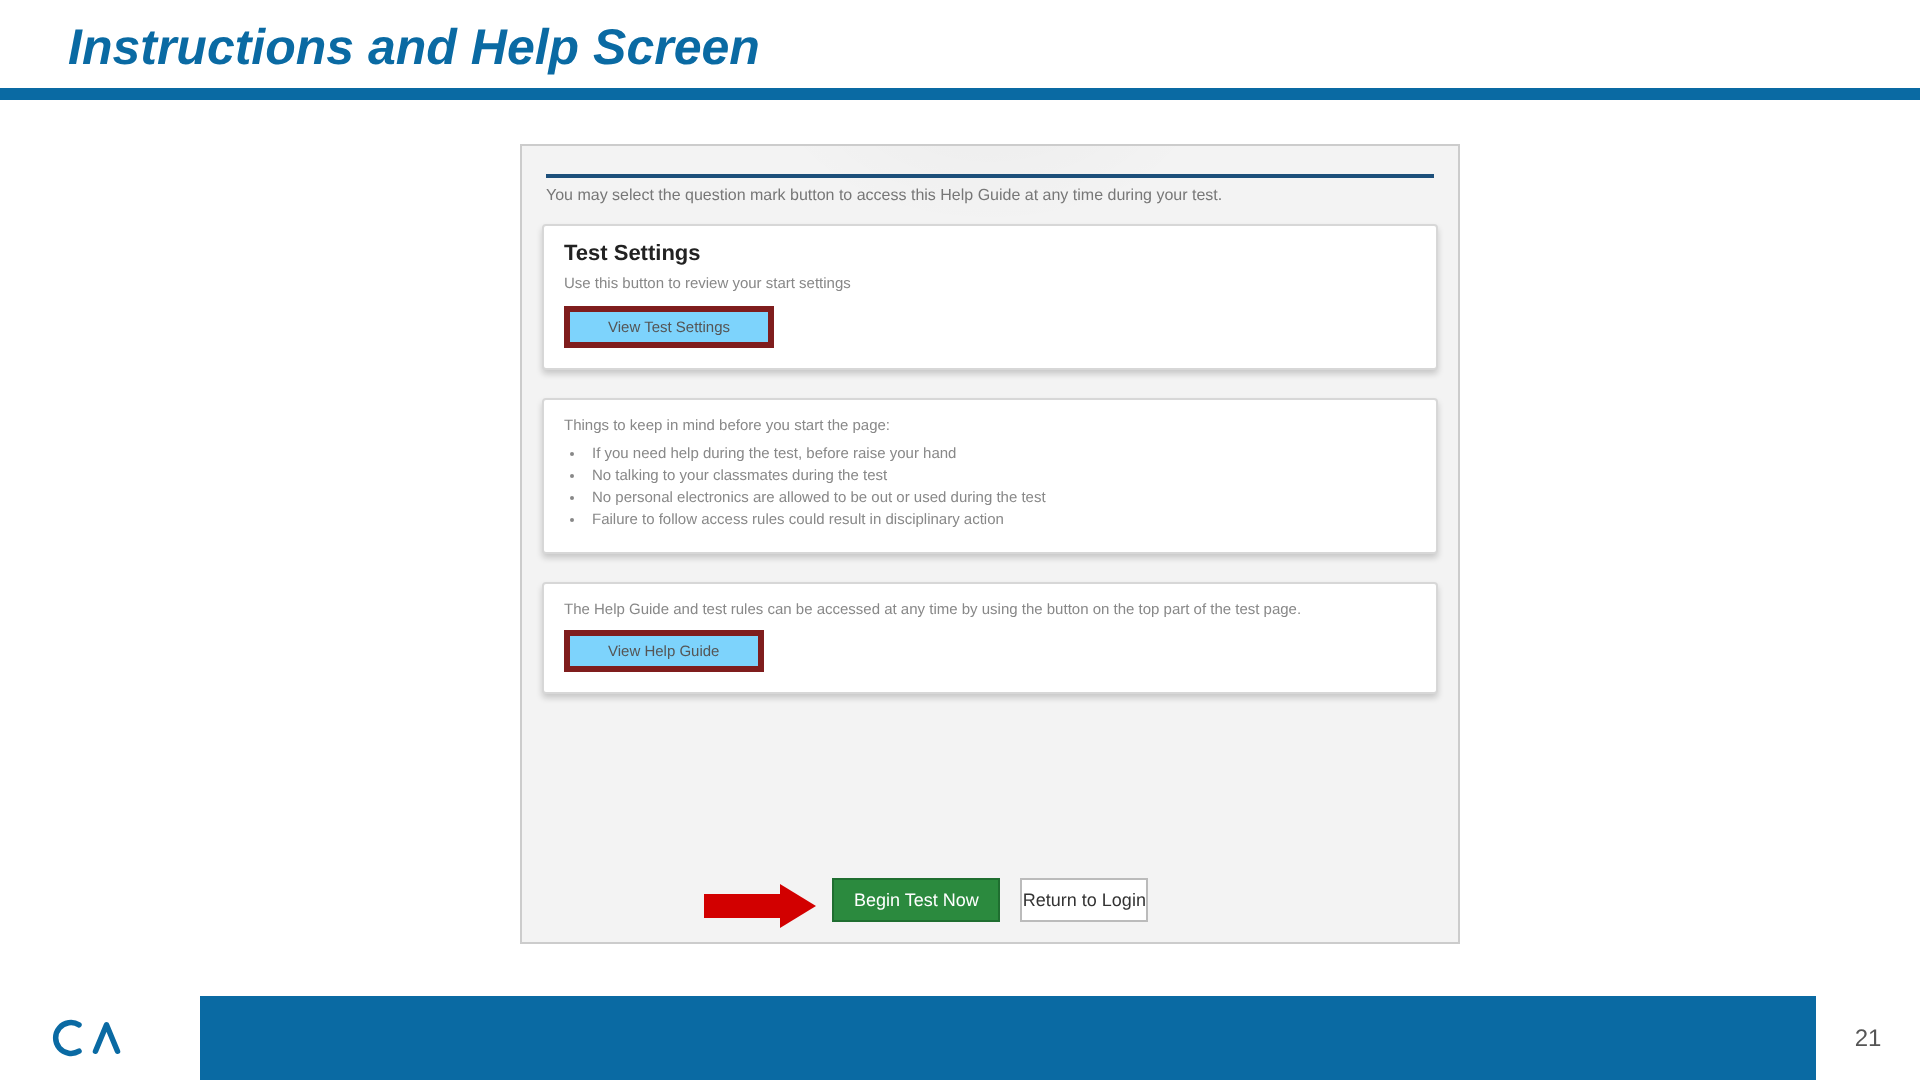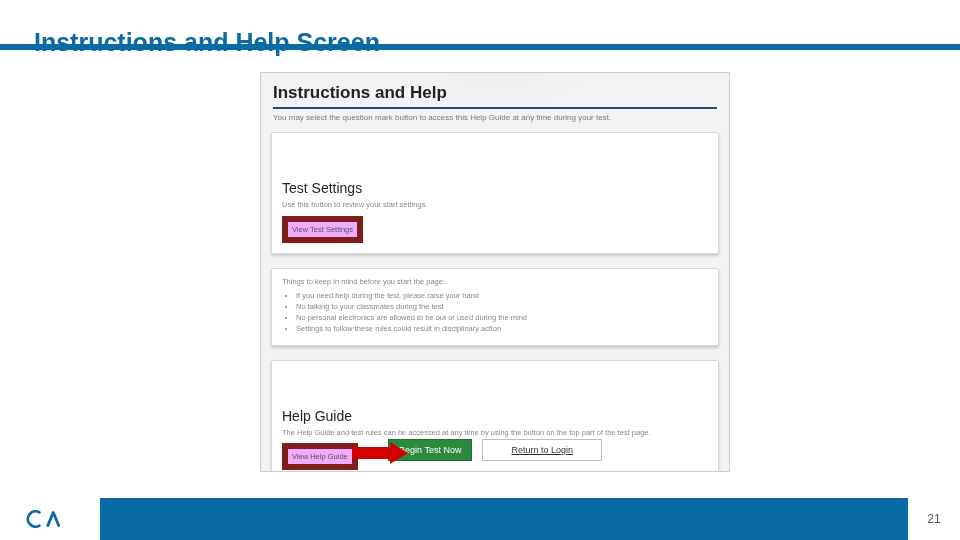--- a/index.html
+++ b/index.html
@@ -1,21 +1,21 @@
 <!DOCTYPE html>
 <html><head>
 <meta charset="utf-8">
 <style>
   * { box-sizing: border-box; margin: 0; padding: 0; }
   html, body { width: 960px; height: 540px; font-family: Arial, Helvetica, sans-serif; background: #fff; overflow: hidden; }
 
   .slide { position: relative; width: 960px; height: 540px; }
 
   
-  .title-wrap { padding: 28px 0 0 34px; }
+  .title-wrap { padding: 10px 0 0 34px; font-style: italic; }
   .title { font-size: 25px; font-weight: 700; color: #0a6aa3; }
   .title-rule { position: absolute; left: 0; top: 44px; width: 100%; height: 6px; background: #0a6aa3; }
 
   
   .footer-bar { position: absolute; left: 0; bottom: 0; width: 100%; height: 42px; background: #0a6aa3; }
   .footer-logo { position: absolute; left: 0; bottom: 0; width: 100px; height: 42px; background: #fff; display: flex; align-items: center; justify-content: center; }
   .footer-logo svg { height: 22px; }
   .page-num-box { position: absolute; right: 0; bottom: 0; width: 52px; height: 42px; background: #fff; display: flex; align-items: center; justify-content: center; font-size: 12px; color: #555; }
 
   
@@ -24,72 +24,70 @@
     background:
       radial-gradient(ellipse 160px 100px at 50% -30px, rgba(0,0,0,0.03), transparent 70%),
       linear-gradient(#f3f3f3,#f3f3f3);
   }
   .shot-pad { padding: 10px 12px 0 12px; }
   .ih-title { font-size: 17px; font-weight: 700; color: #222; }
   .ih-title-rule { height: 2px; background: #1c4f7a; margin: 4px 0 4px 0; }
   .ih-sub { font-size: 8px; color: #777; margin-bottom: 10px; }
 
   .panel { background: #fff; border: 1px solid #d7d7d7; border-radius: 2px; margin: 0 10px 14px 10px; padding: 8px 10px 10px 10px; box-shadow: 0 2px 3px rgba(0,0,0,0.18), inset 0 1px 0 #fff; position: relative; }
-  .panel h3 { font-size: 14px; font-weight: 400; color: #222; margin-bottom: 4px; margin-top: 39px; }
+  .panel h3 { font-size: 11px; font-weight: 700; color: #222; margin-bottom: 4px; }
   .panel p { font-size: 7.5px; color: #888; line-height: 1.3; }
   .panel ul { margin-top: 3px; padding-left: 14px; }
   .panel li { font-size: 7.5px; color: #888; line-height: 1.5; }
 
-  .mini-btn { display: inline-block; font-size: 7.5px; color: #555; background: #f0abfc; border: 6px solid #7f1d1d; padding: 3px 4px; margin-top: 6px; cursor: pointer; }
+  .mini-btn { display: inline-block; font-size: 7.5px; color: #555; background: #7dd3fc; border: 3px solid #7f1d1d; padding: 3px 19px; margin-top: 6px; cursor: pointer; }
 
   .action-row { position: absolute; left: 0; bottom: 10px; width: 100%; display: flex; gap: 10px; justify-content: center; align-items: flex-end; }
   .btn-primary { font-size: 9px; color: #fff; background: #2b8a3e; border: 1px solid #1f6e30; padding: 5px 10px; cursor: pointer; }
-  .btn-secondary { font-size: 9px; color: #333; background: #fff; border: 1px solid #bbb; padding: 5px 28px; cursor: pointer; text-decoration: underline; }
+  .btn-secondary { font-size: 9px; color: #333; background: #fff; border: 1px solid #bbb; padding: 5px 0; cursor: pointer; }
 
   
   .arrow { position: absolute; left: 352px; bottom: 76px; width: 60px; height: 22px; }
   .arrow .shaft { position: absolute; left: 0; top: 5px; width: 40px; height: 12px; background: #d20000; }
   .arrow .head { position: absolute; left: 38px; top: 0; width: 0; height: 0; border-top: 11px solid transparent; border-bottom: 11px solid transparent; border-left: 18px solid #d20000; }
 </style>
 </head>
 <body>
 
 <div class="slide">
 
   <div class="title-wrap">
     <div class="title">Instructions and Help Screen</div>
   </div>
   <div class="title-rule"></div>
 
   <div class="shot">
     <div class="shot-inner">
       <div class="shot-pad">
-        <div class="ih-title">Instructions and Help</div>
         <div class="ih-title-rule"></div>
         <div class="ih-sub">You may select the question mark button to access this Help Guide at any time during your test.</div>
       </div>
 
       <div class="panel">
         <h3>Test Settings</h3>
         <p>Use this button to review your start settings</p>
         <span class="mini-btn">View Test Settings</span>
       </div>
 
       <div class="panel">
         <p>Things to keep in mind before you start the page:</p>
         <ul>
-          <li>If you need help during the test, please raise your hand</li>
+          <li>If you need help during the test, before raise your hand</li>
           <li>No talking to your classmates during the test</li>
-          <li>No personal electronics are allowed to be out or used during the mind</li>
-          <li>Settings to follow these rules could result in disciplinary action</li>
+          <li>No personal electronics are allowed to be out or used during the test</li>
+          <li>Failure to follow access rules could result in disciplinary action</li>
         </ul>
       </div>
 
       <div class="panel">
-        <h3>Help Guide</h3>
         <p>The Help Guide and test rules can be accessed at any time by using the button on the top part of the test page.</p>
         <span class="mini-btn">View Help Guide</span>
       </div>
 
       <div class="action-row">
         <span class="btn-primary">Begin Test Now</span>
         <span class="btn-secondary">Return to Login</span>
       </div>
     </div>
   </div>

